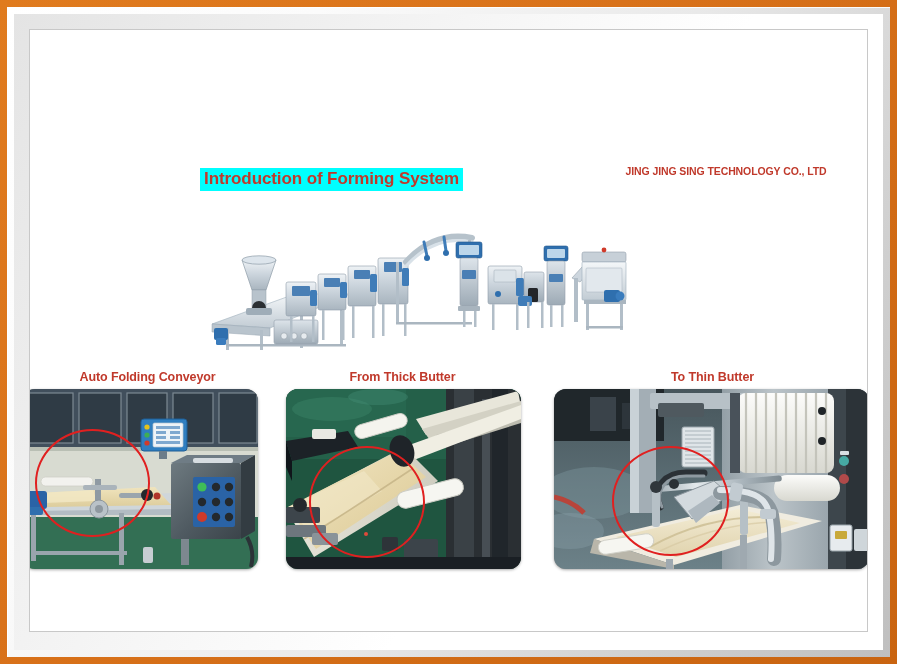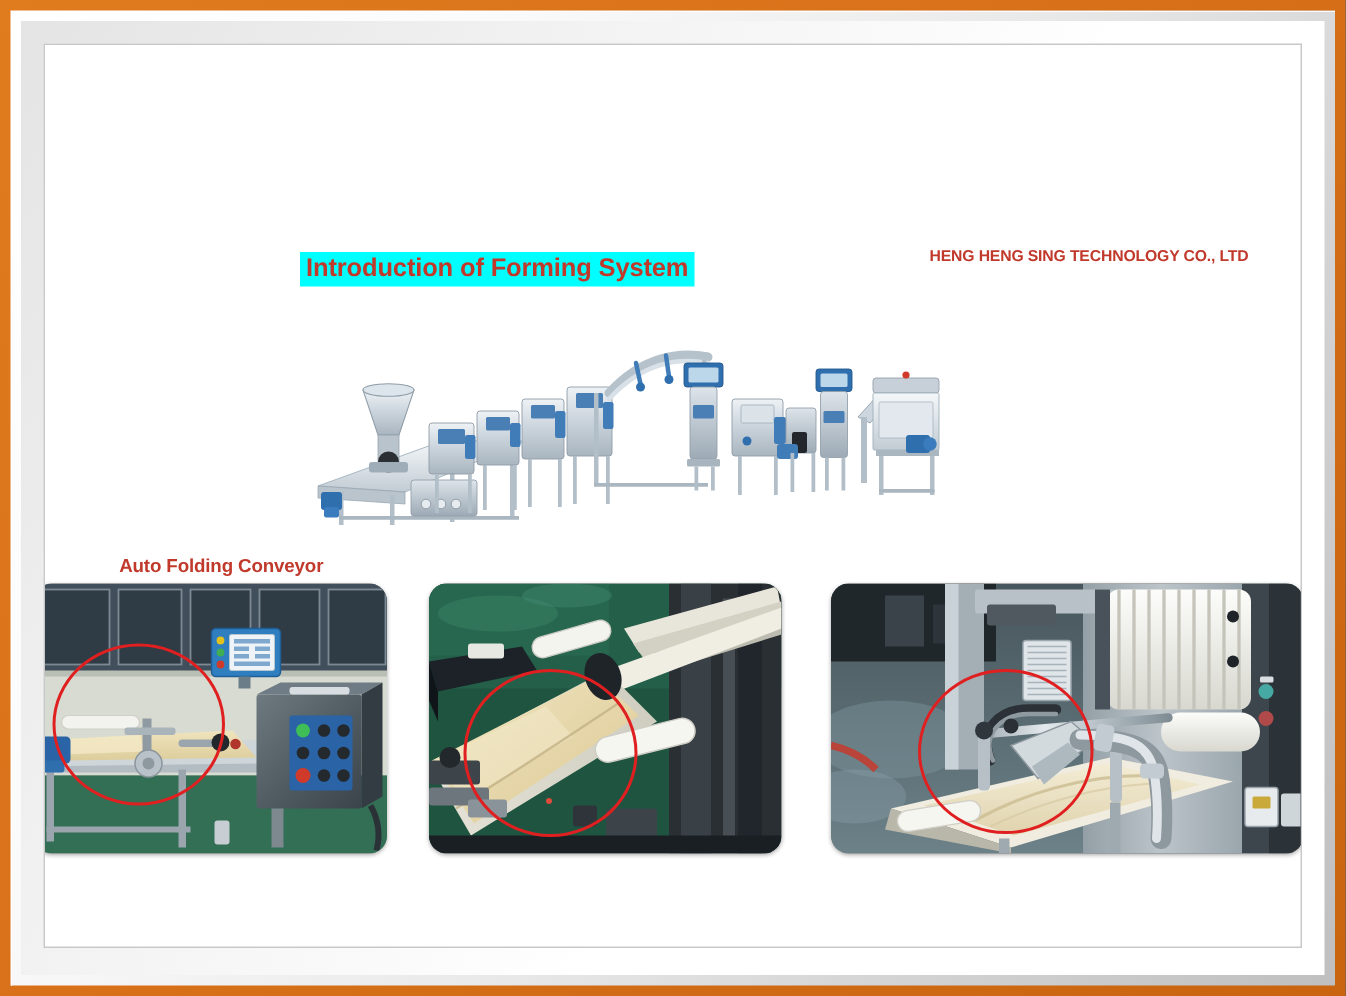--- a/index.html
+++ b/index.html
@@ -142,21 +142,21 @@
   <div class="frame-bevel-2"></div>
 
   <div class="page">
 
 
     <div class="sub-title-wrap">
       <span class="sub-title">Introduction of Forming System</span>
     </div>
 
     <div class="company">
-      <div class="company-name">HENG HENG SING TECHNOLOGY CO., LTD</div>
+      <div class="company-name">JING JING SING TECHNOLOGY CO., LTD</div>
     </div>
 
     <div class="machine-photo">
       <svg width="430" height="135" viewBox="0 0 430 135" xmlns="http://www.w3.org/2000/svg">
         <defs>
           <linearGradient id="steel" x1="0" y1="0" x2="0" y2="1">
             <stop offset="0%" stop-color="#eef2f5"></stop>
             <stop offset="45%" stop-color="#cdd6de"></stop>
             <stop offset="100%" stop-color="#a9b5bf"></stop>
           </linearGradient>
@@ -289,20 +289,22 @@
 
           <rect x="404" y="74" width="16" height="12" rx="2" fill="#2f6fae"></rect>
           <circle cx="420" cy="80" r="4.5" fill="#3a7cbd"></circle>
 
           <circle cx="404" cy="34" r="2.4" fill="#d03a2a"></circle>
         </g>
       </svg>
     </div>
 
     <div class="caption cap-1">Auto Folding Conveyor</div>
+    <div class="caption cap-2">From Thick Butter</div>
+    <div class="caption cap-3">To Thin Butter</div>
 
     <div class="photo ph1">
       <svg width="235" height="180" viewBox="0 0 235 180" xmlns="http://www.w3.org/2000/svg">
         <defs>
           <linearGradient id="p1wall" x1="0" y1="0" x2="0" y2="1">
             <stop offset="0%" stop-color="#c9cec4"></stop>
             <stop offset="100%" stop-color="#dfe2d9"></stop>
           </linearGradient>
           <linearGradient id="p1dough" x1="0" y1="0" x2="0" y2="1">
             <stop offset="0%" stop-color="#f0e4bd"></stop>

